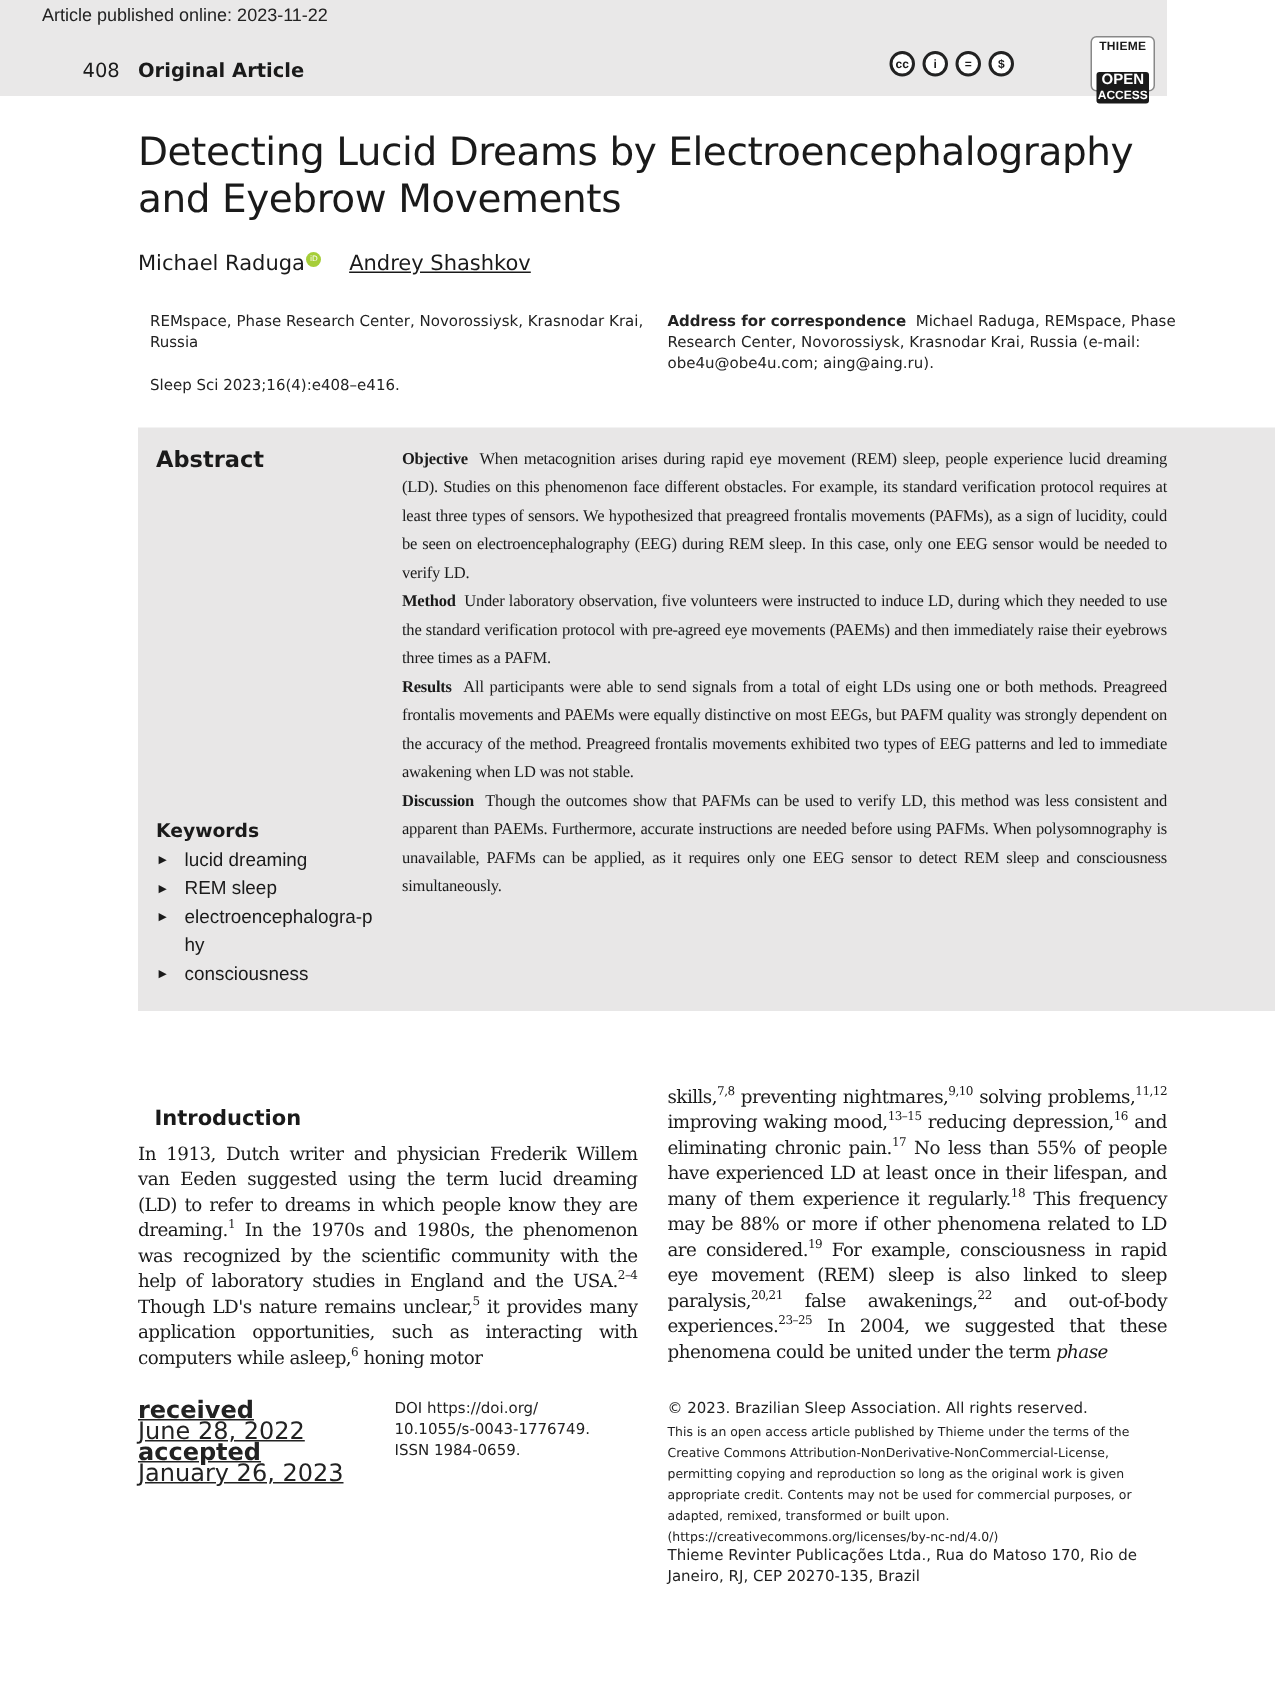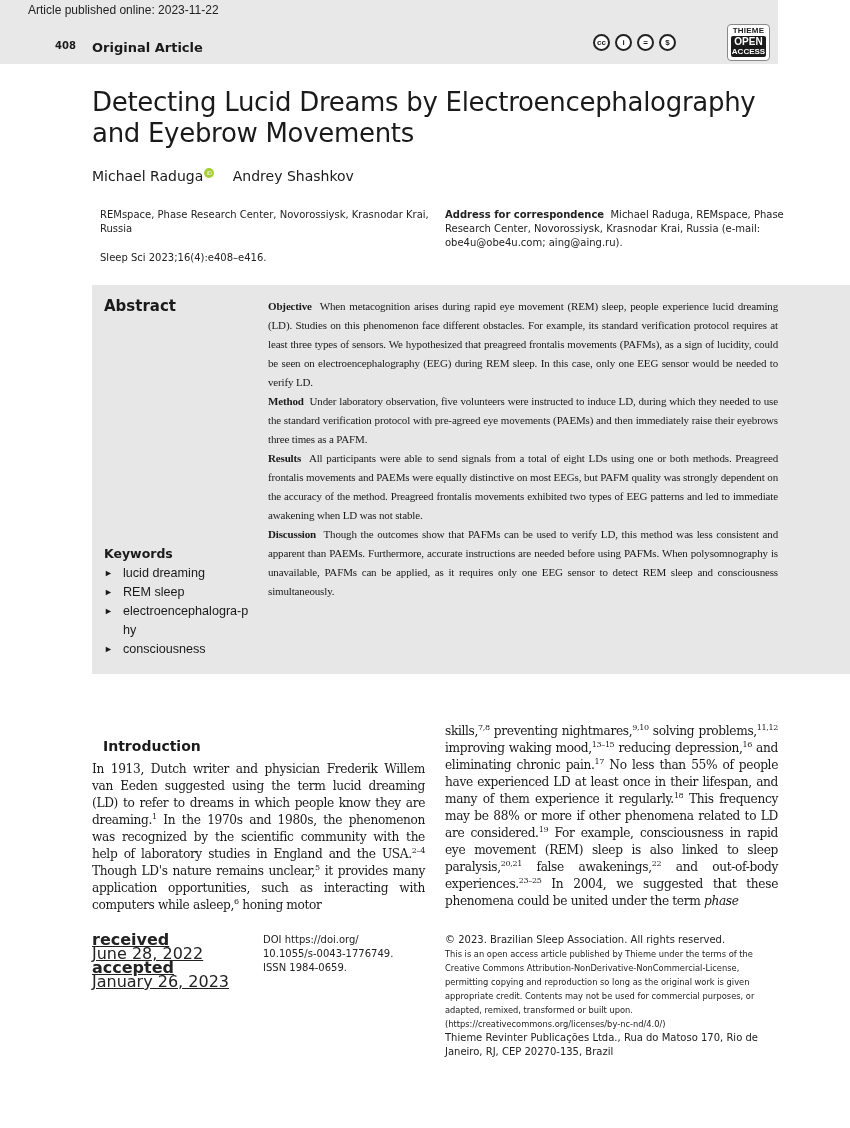--- a/index.html
+++ b/index.html
@@ -1,32 +1,32 @@
 <!DOCTYPE html>
 <html><head>
 <meta charset="utf-8">
 <style>
   html, body { margin:0; padding:0; }
   body { width:850px; height:1128px; background:#ffffff; position:relative; overflow:hidden; color:#1a1a1a; font-family:"Liberation Sans", sans-serif; }
   .topband { position:absolute; left:0; top:0; width:778px; height:64px; background:#e9e8e8; }
   .pub-note { position:absolute; left:28px; top:3px; font-size:12px; color:#222; font-family:"Liberation Sans", sans-serif; }
-  .page-num { position:absolute; left:55px; top:40px; font-size:10px; font-weight:bold; font-family:"DejaVu Sans", sans-serif; }
+  .page-num { position:absolute; left:55px; top:40px; font-size:13px; font-weight:normal; font-family:"DejaVu Sans", sans-serif; }
   .section-type { position:absolute; left:92px; top:40px; font-size:13px; font-weight:bold; font-family:"DejaVu Sans", sans-serif; }
   .cc-icons { position:absolute; left:593px; top:34px; display:flex; gap:5px; }
   .cc-icon { width:17px; height:17px; border:2px solid #222; border-radius:50%; box-sizing:border-box; display:flex; align-items:center; justify-content:center; font-size:8px; font-weight:bold; background:#fff;text-align:right; }
   .oa-badge { position:absolute; left:727px; top:24px; width:44px; width:43px; height:37px; border:1px solid #888; border-radius:4px; background:#fff; text-align:center; box-sizing:border-box; padding-top:1px; }
   .oa-badge .t { font-size:8px; font-weight:bold; line-height:9px; display:block; letter-spacing:0.2px; }
-  .oa-badge .b { background:#1a1a1a; color:#fff; font-size:10px; font-weight:bold; line-height:10px; margin:1px 3px 0 3px; border-radius:2px; padding:1px 0; }
+  .oa-badge .b { background:#1a1a1a; color:#fff; font-size:10px; font-weight:bold; line-height:10px; margin:13px 3px 0 3px; border-radius:2px; padding:1px 0; }
   .oa-badge .b span { display:block; }
   .oa-badge .b .s { font-size:8px; line-height:9px; }
 
   .title { position:absolute; left:92px; top:87px; width:700px; font-size:26px; line-height:31px; font-family:"DejaVu Sans", sans-serif; color:#1a1a1a; letter-spacing:-0.3px; }
   .authors { position:absolute; left:92px; top:168px; font-size:14px; font-family:"DejaVu Sans", sans-serif; }
   .orcid { display:inline-block; width:10px; height:10px; background:#a6ce39; border-radius:50%; vertical-align:top; margin-top:0px; margin-left:1px; font-size:5px; color:#fff; text-align:center; line-height:10px; }
-  .author2 { margin-left:14px; }
+  .author2 { margin-left:14px;text-decoration:underline; }
 
   .affil { position:absolute; left:100px; top:208px; width:340px; font-size:10px; line-height:14px; font-family:"DejaVu Sans", sans-serif; color:#222; }
   .citation { position:absolute; left:100px; top:252px; font-size:10px; font-family:"DejaVu Sans", sans-serif; color:#222; }
   .corr { position:absolute; left:445px; top:208px; width:340px; font-size:10px; line-height:14px; font-family:"DejaVu Sans", sans-serif; color:#222; }
   .corr b { font-weight:bold; }
 
   .abstract-box { position:absolute; left:92px; top:285px; width:758px; height:389px; background:#e8e7e7; }
   .abs-heading { position:absolute; left:104px; top:297px; font-size:15px; font-weight:bold; font-family:"DejaVu Sans", sans-serif; }
   .abs-text { position:absolute; left:268px; top:297px; width:510px; font-size:11px; line-height:19px; font-family:Liberation Serif, serif; text-align:justify; color:#1a1a1a; letter-spacing:-0.15px; }
   .abs-text b { font-weight:bold; }

